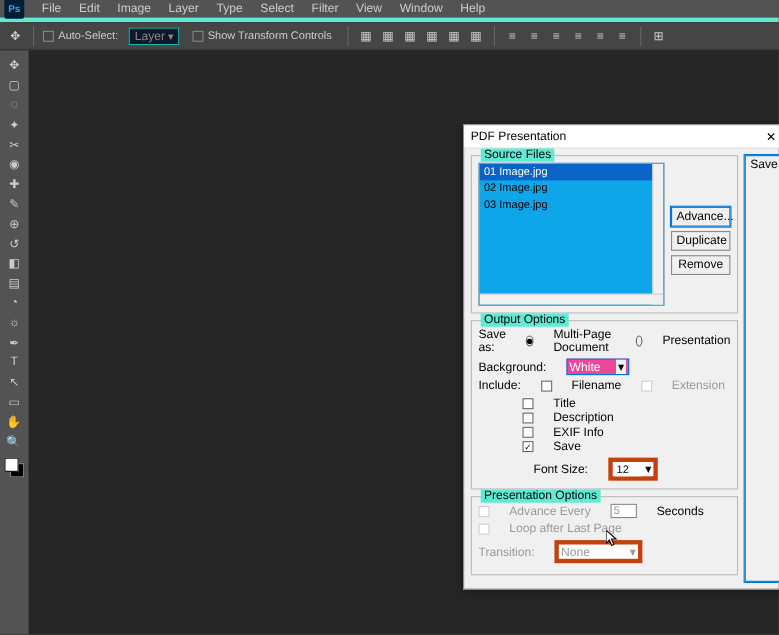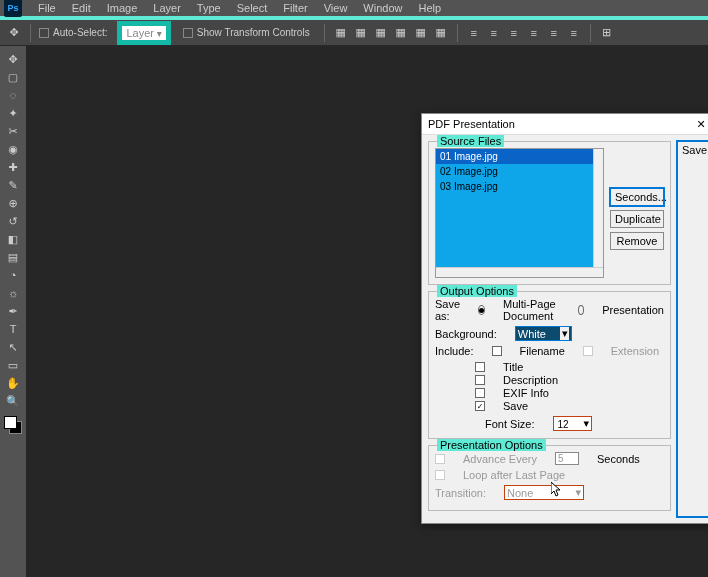--- a/index.html
+++ b/index.html
@@ -4,21 +4,21 @@
 <style>
 *{margin:0;padding:0;box-sizing:border-box;font-family:Tahoma,Arial,sans-serif;font-size:11px}
 body{background:#535353;width:708px;height:577px;overflow:hidden;position:relative}
 .topbar{background:#535353;height:20px;display:flex;align-items:center;padding-left:4px;border-bottom:4px solid #5eead4}
 .ps-logo{width:18px;height:18px;background:#001e36;color:#31a8ff;display:flex;align-items:center;justify-content:center;font-weight:bold;font-size:9px;border-radius:2px;margin-right:8px}
 .menu-item{color:#ccc;padding:3px 8px;cursor:default}
 .optbar{background:#454545;height:26px;display:flex;align-items:center;padding-left:6px;border-bottom:1px solid #282828;gap:4px}
 .opt-icon{width:16px;height:16px;display:flex;align-items:center;justify-content:center;color:#ccc}
 .opt-check{width:10px;height:10px;border:1px solid #888}
 .opt-label{color:#ccc;font-size:10px;margin-right:6px}
-.opt-dd{background:#ffffff;color:#888;padding:1px 4px;border:5px solid #14b8a6;font-size:10px}
+.opt-dd{background:#0f172a;color:#888;padding:1px 4px;border:1px solid #14b8a6;font-size:10px}
 .opt-sep{width:1px;height:18px;background:#666;margin:0 4px}
 .toolbar{position:absolute;left:0;top:46px;width:26px;background:#535353;height:440px;display:flex;flex-direction:column;align-items:center;padding-top:4px}
 .tool{width:22px;height:18px;display:flex;align-items:center;justify-content:center;color:#ccc;margin-bottom:0}
 .color-sw{width:18px;height:18px;position:relative;margin-top:6px}
 .color-sw .fg{width:13px;height:13px;background:#fff;border:1px solid #000;position:absolute;top:0;left:0}
 .color-sw .bg{width:13px;height:13px;background:#000;border:1px solid #888;position:absolute;bottom:0;right:0}
 .canvas{position:absolute;left:26px;top:46px;right:0;bottom:0;background:#262626}
 .dialog{position:absolute;left:421px;top:113px;width:294px;background:#f0f0f0;border:1px solid #888;box-shadow:0 2px 8px rgba(0,0,0,0.4)}
 .dlg-title{background:#fff;padding:3px 6px;display:flex;justify-content:space-between;align-items:center;border-bottom:1px solid #ddd}
 .dlg-title span{font-size:11px}
@@ -39,23 +39,23 @@
 .filelist .sbh{position:absolute;left:0;bottom:0;height:10px;width:100%;background:#f0f0f0;border-top:1px solid #ccc}
 .file-btns{display:flex;flex-direction:column;gap:4px;margin-top:40px}
 .file-btns .btn{width:54px}
 .src-flex{display:flex;gap:6px}
 .row-f{display:flex;align-items:center;gap:18px;margin-bottom:4px}
 .row-f label{font-size:11px}
 .radio{width:10px;height:10px;border:1px solid #666;border-radius:50%;display:inline-flex;align-items:center;justify-content:center}
 .radio.on::after{content:"";width:5px;height:5px;background:#000;border-radius:50%}
 .cb{width:10px;height:10px;border:1px solid #666;display:inline-flex;align-items:center;justify-content:center;background:#fff}
 .cb.on::after{content:"✓";font-size:8px;color:#000}
-.dd{border:1px solid #0078d7;background:#0c4a6e;color:#fff;padding:0 2px;font-size:10px;display:inline-flex;align-items:center}
+.dd{border:1px solid #0078d7;background:#ec4899;color:#fff;padding:0 2px;font-size:10px;display:inline-flex;align-items:center}
 .dd .ar{margin-left:14px;color:#000;background:#f0f0f0;padding:0 2px}
-.dd2{border:1px solid #c2410c;background:#fff;padding:0 2px;font-size:10px;display:inline-flex;align-items:flex-end}
+.dd2{border:4px solid #c2410c;background:#fff;padding:0 2px;font-size:10px;display:inline-flex;align-items:flex-end}
 .dd2 .ar{margin-left:4px}
 .num{border:1px solid #888;background:#fff;width:24px;padding:0 2px;font-size:10px}
 .include-grid{margin-left:40px}
 .include-grid .row-f{margin-bottom:1px}
 .disabled{color:#999}
 .cursor{position:absolute;left:551px;top:482px;width:12px;height:16px;z-index:100;pointer-events:none}
 </style>
 </head>
 <body>
 
@@ -139,21 +139,21 @@
         <div class="legend">Source Files</div>
         <div class="src-flex">
           <div class="filelist" style="flex:1">
             <div class="row sel">01 Image.jpg</div>
             <div class="row">02 Image.jpg</div>
             <div class="row">03 Image.jpg</div>
             <div class="sbv"></div>
             <div class="sbh"></div>
           </div>
           <div class="file-btns">
-            <div class="btn primary">Seconds...</div>
+            <div class="btn primary">Advance...</div>
             <div class="btn">Duplicate</div>
             <div class="btn">Remove</div>
           </div>
         </div>
       </div>
 
       <div class="fieldset">
         <div class="legend">Output Options</div>
         <div class="row-f">
           <label>Save as:</label>

